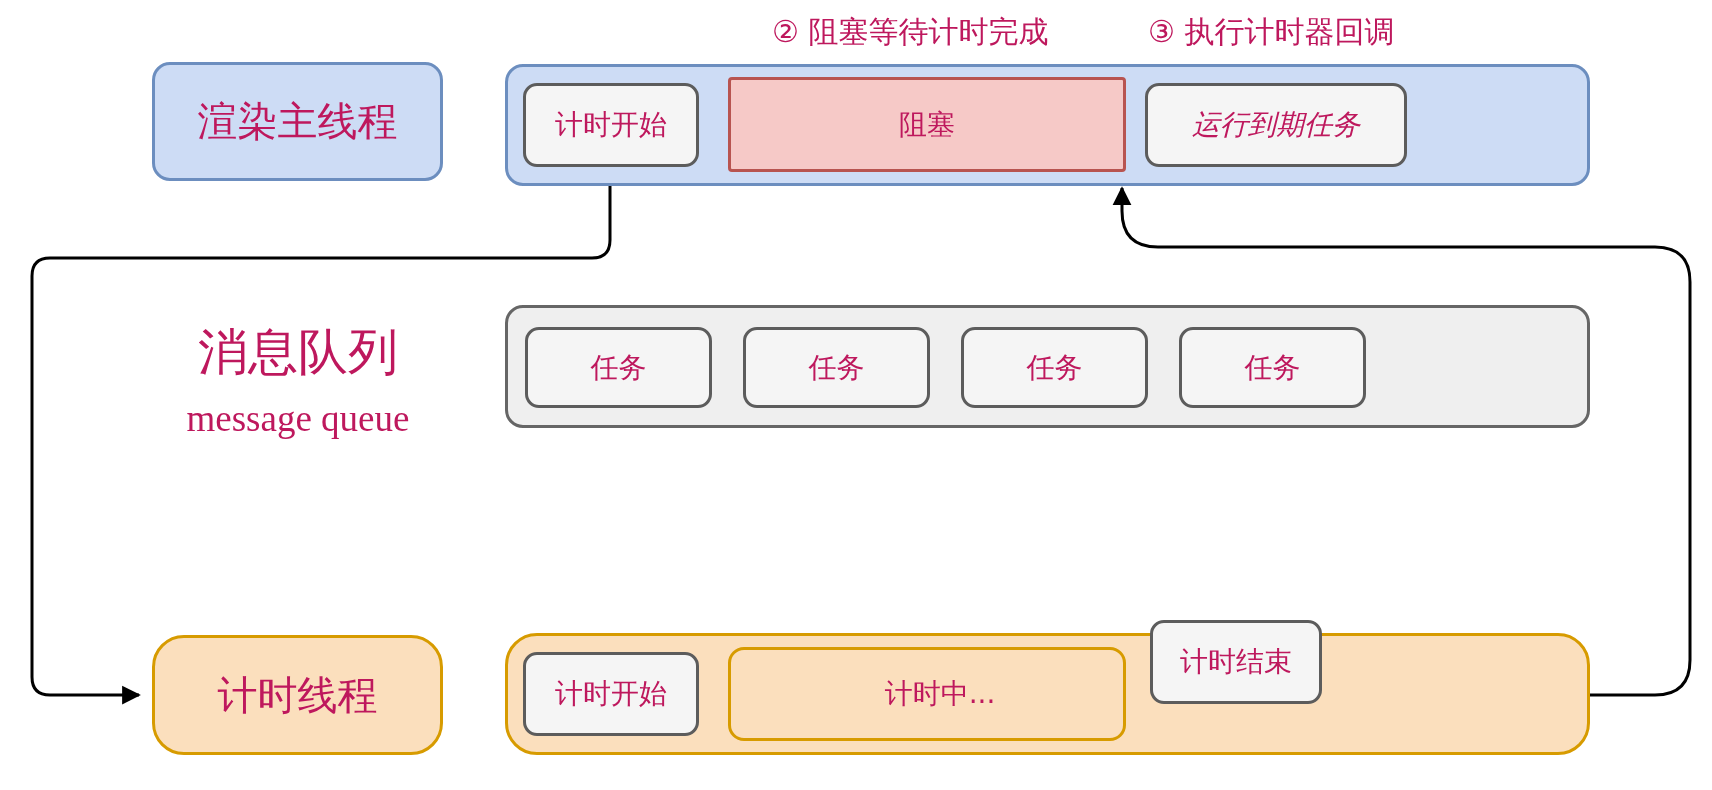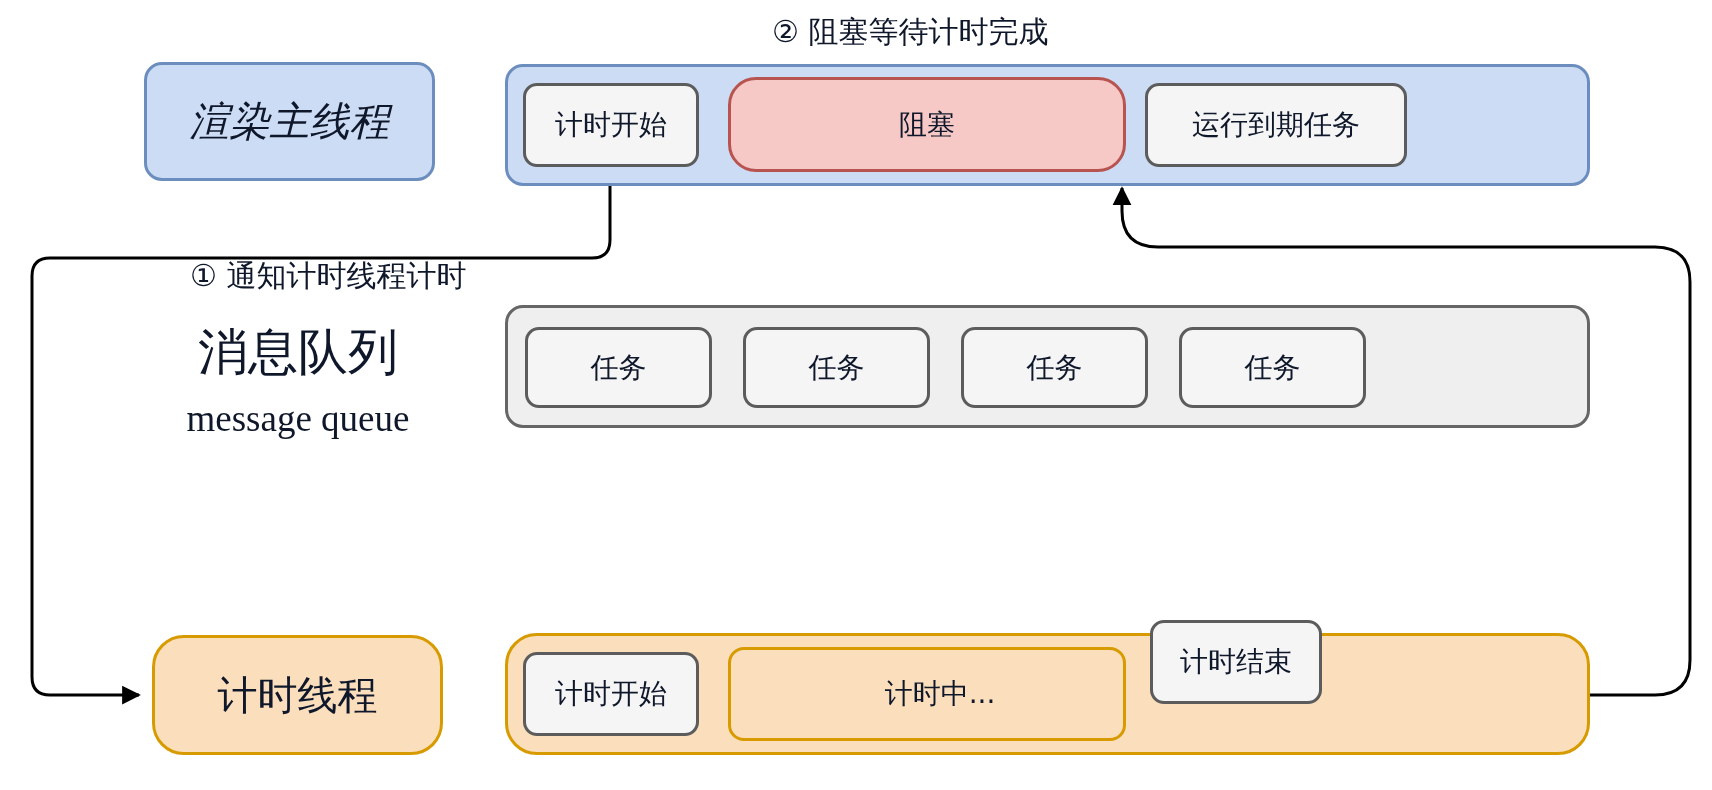--- a/index.html
+++ b/index.html
@@ -1,28 +1,28 @@
 <!DOCTYPE html>
 <html style="--blue_fill: #cddcf5; --blue_border: #6c8ebf; --red_fill: #f6c9c7; --red_border: #b85450; --orange_fill: #fbdfbd; --orange_border: #d79b00; --gray_fill: #f5f5f5; --gray_border: #5c5c5c; --queue_fill: #efefef; --queue_border: #666666; --line: #000000;"><head>
 <meta charset="utf-8">
 <style>
   html,body{margin:0;padding:0;background:#ffffff;}
   .canvas{
     position:relative;width:1712px;height:790px;background:#ffffff;
-    font-family:"DejaVu Sans",sans-serif;color:#0f172a;overflow:hidden;
+    font-family:"DejaVu Sans",sans-serif;color:#be185d;overflow:hidden;
   }
   .overlay{position:absolute;left:0;top:0;width:1712px;height:790px;pointer-events:none;}
   .box{
     position:absolute;box-sizing:border-box;
     display:flex;align-items:center;justify-content:center;
     text-align:center;white-space:nowrap;
   }
   .blue{background:var(--blue_fill);border:3px solid var(--blue_border);border-radius:18px;}
   .orange{background:var(--orange_fill);border:3px solid var(--orange_border);border-radius:32px;}
-  .red{background:var(--red_fill);border:3px solid var(--red_border);border-radius:28px;}
+  .red{background:var(--red_fill);border:3px solid var(--red_border);border-radius:4px;}
   .gray{background:var(--gray_fill);border:3px solid var(--gray_border);border-radius:14px;}
   .queue{background:var(--queue_fill);border:3px solid var(--queue_border);border-radius:18px;}
   .orange-inner{background:var(--orange_fill);border:3px solid var(--orange_border);border-radius:16px;padding-left:26px;}
   .thread-label{font-size:40px;}
   .cell{font-size:28px;}
   .note{position:absolute;font-size:30px;white-space:nowrap;}
   .queue-title{
     position:absolute;left:118px;top:322px;width:360px;
     text-align:center;line-height:1.2;
   }
@@ -39,27 +39,27 @@
     <defs>
       <marker id="arrowhead" viewBox="0 0 12 12" refX="10" refY="6" markerWidth="7.5" markerHeight="7.5" orient="auto">
         <path d="M1,1 L11,6 L1,11 Z" fill="#000"></path>
       </marker>
     </defs>
     <path class="flow" d="M 610 167 V 240 Q 610 258 592 258 H 50 Q 32 258 32 276 V 677 Q 32 695 50 695 H 139" marker-end="url(#arrowhead)"></path>
     <path class="flow" d="M 1322 695 H 1655 Q 1690 695 1690 660 V 282 Q 1690 247 1655 247 H 1158 Q 1122 247 1122 211 V 188" marker-end="url(#arrowhead)"></path>
   </svg>
 
   <div class="note" style="left:772px;top:12px;">② 阻塞等待计时完成</div>
-  <div class="note" style="left:190px;top:256px;">① 通知计时线程计时</div>
+  <div class="note" style="left:1148px;top:12px;">③ 执行计时器回调</div>
 
-  <div class="box blue thread-label" style="left:144px;top:62px;width:291px;height:119px;font-style:italic;">渲染主线程</div>
+  <div class="box blue thread-label" style="left:152px;top:62px;width:291px;height:119px;">渲染主线程</div>
   <div class="box blue" style="left:505px;top:64px;width:1085px;height:122px;"></div>
   <div class="box gray cell" style="left:523px;top:83px;width:176px;height:84px;">计时开始</div>
   <div class="box red cell" style="left:728px;top:77px;width:398px;height:95px;">阻塞</div>
-  <div class="box gray cell" style="left:1145px;top:83px;width:262px;height:84px;">运行到期任务</div>
+  <div class="box gray cell" style="left:1145px;top:83px;width:262px;height:84px;font-style:italic;">运行到期任务</div>
 
   <div class="queue-title">
     <div class="zh">消息队列</div>
     <div class="en">message queue</div>
   </div>
   <div class="box queue" style="left:505px;top:305px;width:1085px;height:123px;"></div>
   <div class="box gray cell" style="left:525px;top:327px;width:187px;height:81px;">任务</div>
   <div class="box gray cell" style="left:743px;top:327px;width:187px;height:81px;">任务</div>
   <div class="box gray cell" style="left:961px;top:327px;width:187px;height:81px;">任务</div>
   <div class="box gray cell" style="left:1179px;top:327px;width:187px;height:81px;">任务</div>

